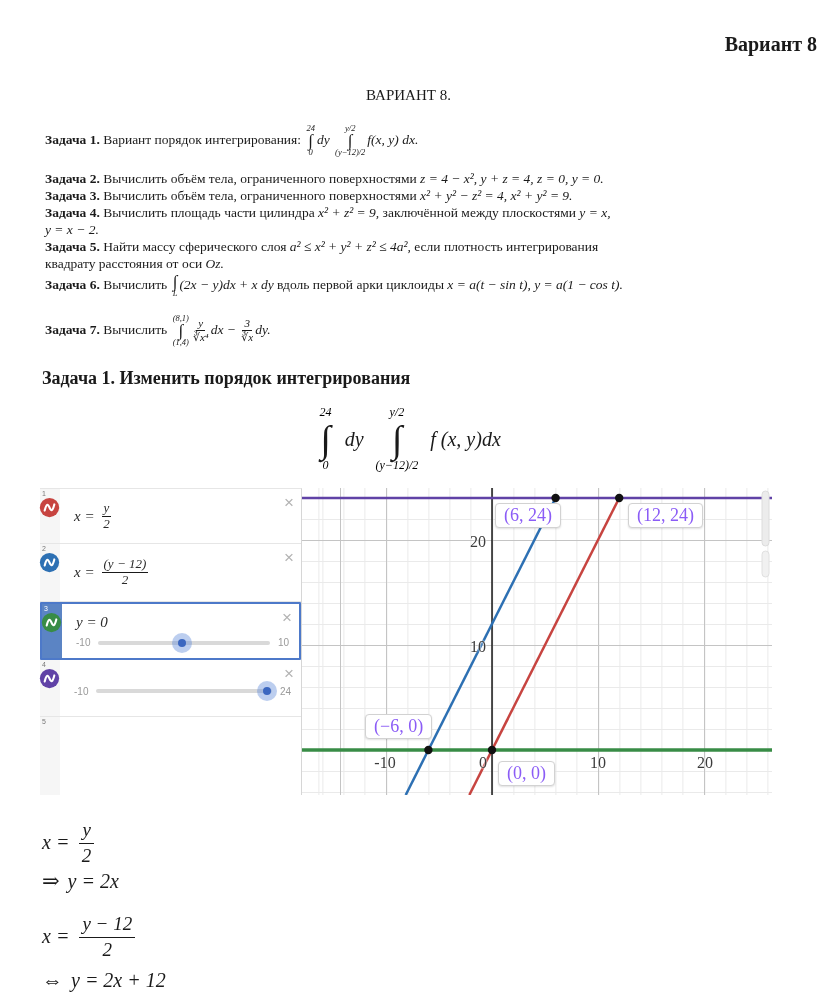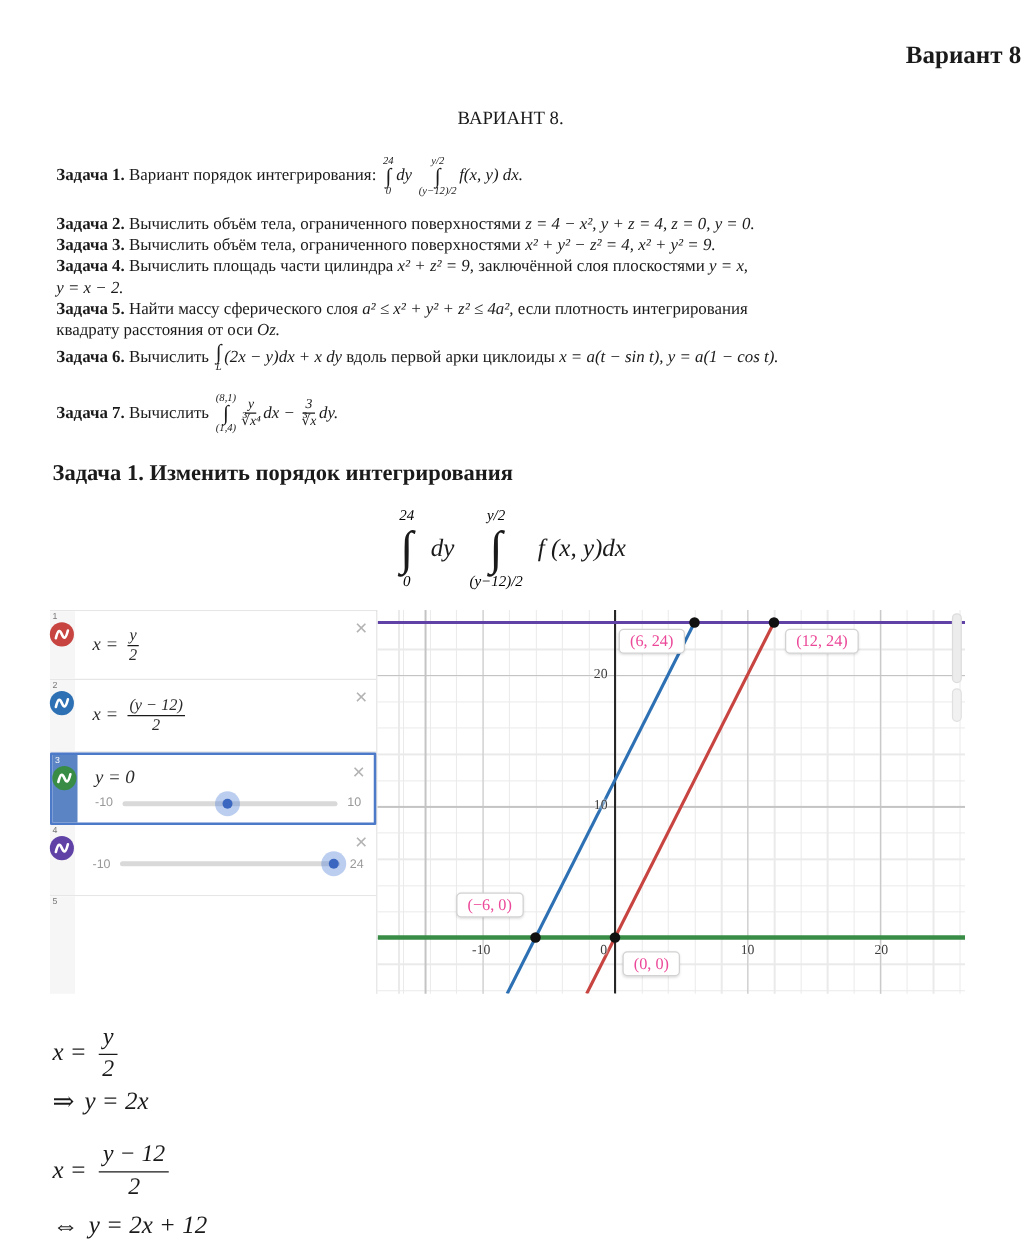--- a/index.html
+++ b/index.html
@@ -56,22 +56,22 @@
 
   .graph{position:relative;width:470px;height:307px;background:#fff;overflow:hidden;
     background-image:
       repeating-linear-gradient(to right,#c4c4c4 0 1px,transparent 1px 106px),
       repeating-linear-gradient(to bottom,#c4c4c4 0 1px,transparent 1px 105px),
       repeating-linear-gradient(to right,#eaeaea 0 1px,transparent 1px 21.2px),
       repeating-linear-gradient(to bottom,#eaeaea 0 1px,transparent 1px 21px);
     background-position:84px 0,0 52px,20.4px 0,0 10px;}
   .gsvg{position:absolute;left:0;top:0;}
   .ptlabel{position:absolute;background:#fff;border:1px solid #d2d2d2;border-radius:4px;box-shadow:0 1px 2px rgba(0,0,0,0.12);
-           padding:1px 8px;font-size:13px;color:#ec4899;white-space:nowrap;}
-  .tick{position:absolute;font-size:11px;color:#3c3c3c;text-shadow:0 0 2px #fff,0 0 2px #fff;}
+           padding:1px 8px;font-size:18px;color:#8b5cf6;white-space:nowrap;}
+  .tick{position:absolute;font-size:16px;color:#3c3c3c;text-shadow:0 0 2px #fff,0 0 2px #fff;}
   .tx{top:266px;width:26px;text-align:center;}
   .ty{width:24px;text-align:right;}
 
   
   .sol{left:42px;font-size:20px;}
   .sol .frac{font-size:19px;line-height:1.25;}
   .sol .frac .fnum{border-bottom:1.3px solid #1a1a1a;padding:0 3px 1px 3px;}
   .sol-line{display:flex;align-items:center;gap:8px;}
   .arrow{font-style:normal;font-size:21px;}
 </style>
@@ -97,21 +97,21 @@
 
   <p class="abs task" style="top:156px">
     <b class="tlabel">Задача 2.</b><span> Вычислить объём тела, ограниченного поверхностями </span><span class="m">z = 4 − x², y + z = 4, z = 0, y = 0.</span>
   </p>
 
   <p class="abs task" style="top:173px">
     <b class="tlabel">Задача 3.</b><span> Вычислить объём тела, ограниченного поверхностями </span><span class="m">x² + y² − z² = 4, x² + y² = 9.</span>
   </p>
 
   <p class="abs task" style="top:190px">
-    <b class="tlabel">Задача 4.</b><span> Вычислить площадь части цилиндра </span><span class="m">x² + z² = 9,</span><span> заключённой слоя плоскостями </span><span class="m">y = x,</span><br>
+    <b class="tlabel">Задача 4.</b><span> Вычислить площадь части цилиндра </span><span class="m">x² + z² = 9,</span><span> заключённой между плоскостями </span><span class="m">y = x,</span><br>
     <span class="m">y = x − 2.</span>
   </p>
 
   <p class="abs task" style="top:224px">
     <b class="tlabel">Задача 5.</b><span> Найти массу сферического слоя </span><span class="m">a² ≤ x² + y² + z² ≤ 4a²,</span><span> если плотность интегрирования</span><br>
     <span>квадрату расстояния от оси </span><span class="m">Oz.</span>
   </p>
 
   <p class="abs task" style="top:260px">
     <b class="tlabel">Задача 6.</b><span> Вычислить </span><span class="istack">

